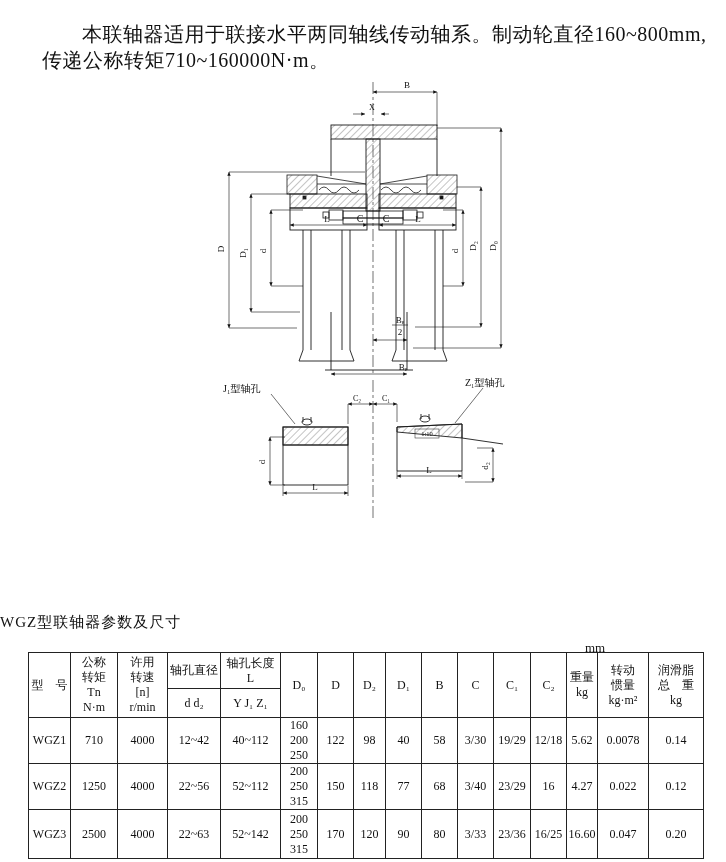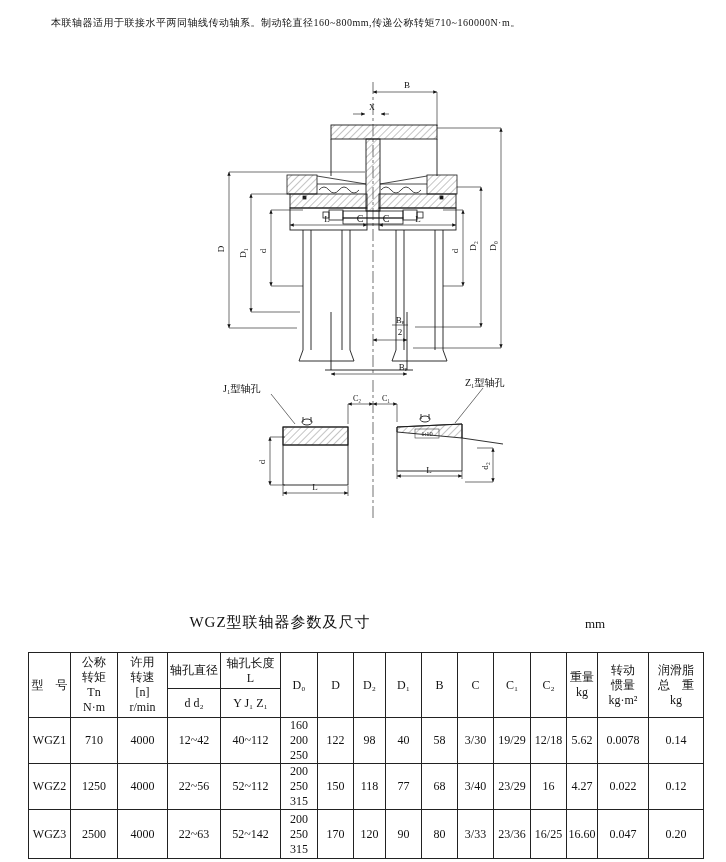--- a/index.html
+++ b/index.html
@@ -3,30 +3,30 @@
 <meta charset="utf-8">
 <style>
   html,body{margin:0;padding:0;}
   body{
     width:726px;height:862px;position:relative;background:#ffffff;
     font-family:"Liberation Serif","DejaVu Serif",serif;color:#111;
     overflow:hidden;
   }
   .intro{
     position:absolute;left:27px;top:6px;width:676px;
-    font-size:10px;line-height:26px;text-indent:2em;margin:4px;
+    font-size:20px;line-height:26px;text-indent:2em;margin:15px;
     letter-spacing:.5px;
   }
   .drawing{position:absolute;left:175px;top:72px;width:370px;height:450px;}
   svg text{font-family:"Liberation Serif","DejaVu Serif","DejaVu Sans",serif;fill:#111;}
   .tbl-title{
-    position:absolute;left:0;top:613px;width:560px;text-align:center;
+    position:absolute;left:0;top:613px;width:560px;text-align:left;
     font-size:15px;letter-spacing:1px;
   }
-  .tbl-unit{position:absolute;left:585px;top:616px;font-size:13px;}
+  .tbl-unit{position:absolute;left:585px;top:640px;font-size:13px;}
   table.params{
     position:absolute;left:28px;top:652px;width:675px;
     border-collapse:collapse;table-layout:fixed;
     font-size:12px;text-align:center;
   }
   table.params th,table.params td{
     border:1px solid #222;padding:0 1px;vertical-align:middle;
     white-space:pre-line;font-weight:normal;line-height:1.25;
   }
   table.params thead th{font-size:12px;}

